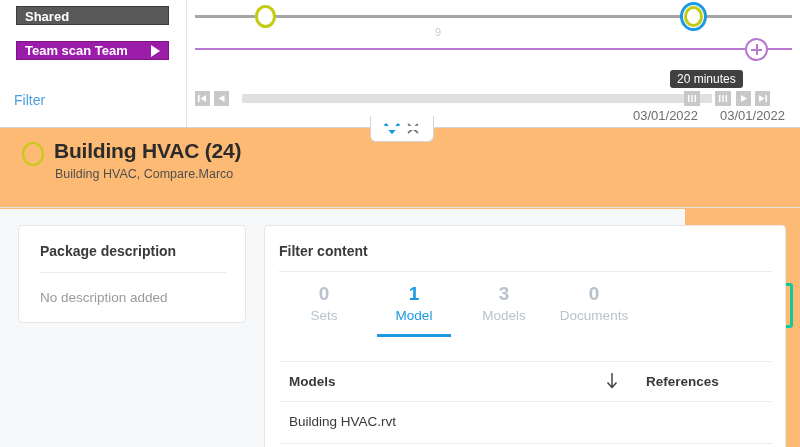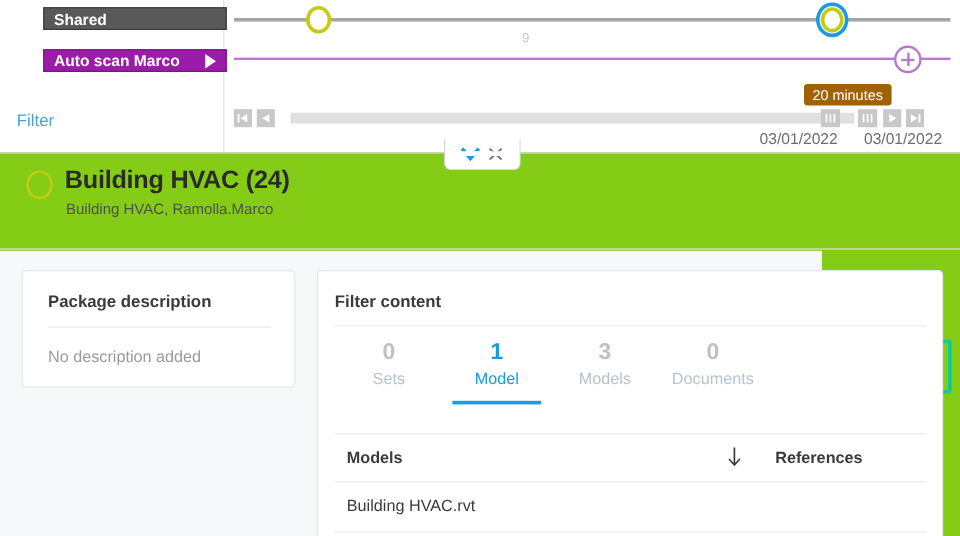--- a/index.html
+++ b/index.html
@@ -40,21 +40,20 @@
     position: absolute;
     height: 19px;
     line-height: 19px;
     font-size: 13px;
     font-weight: bold;
     color: #ffffff;
     padding: 0 8px;
     box-sizing: border-box;
     white-space: nowrap;
     overflow: hidden;
-    margin-left: 20px;
   }
   .chip-shared {
     left: 16px; top: 6px;
     width: 153px;
     background: #595959;
     border: 1px solid #3d3d3d;
   }
   .chip-team {
     left: 16px; top: 41px;
     width: 153px;
@@ -179,21 +178,21 @@
     width: 16px; height: 15px;
     top: 3px;
     background: #c8c8c8;
     cursor: ew-resize;
     box-sizing: border-box;
   }
   .grip svg { display: block; }
   .tooltip {
     position: absolute;
     left: 483px; top: -18px;
-    background: #a16207;
+    background: #404040;
     color: #ffffff;
     font-size: 12px;
     padding: 2px 7px;
     border-radius: 3px;
     white-space: nowrap;
   }
   .pb-date {
     position: absolute;
     top: 20px;
     font-size: 13px;
@@ -201,21 +200,21 @@
     white-space: nowrap;
     text-align: center;
   }
 
   
   .detail {
     position: absolute;
     left: 0; top: 127px;
     width: 800px;
     height: 320px;
-    background: #84cc16;
+    background: #fdba74;
     border-top: 1px solid #d5d5d5;
   }
   
   .notch {
     position: absolute;
     left: 370px; top: -12px;
     width: 62px; height: 25px;
     background: #ffffff;
     border-left: 1px solid #d5d5d5;
     border-right: 1px solid #d5d5d5;
@@ -453,21 +452,21 @@
 </head>
 <body>
 
 <div class="top-area">
 
   <div class="rail">
     <div class="chip chip-shared">
       <span>Shared</span>
     </div>
     <div class="chip chip-team">
-      <span>Auto scan Marco</span>
+      <span>Team scan Team</span>
       <span class="tri"></span>
     </div>
     <div class="filter-link">Filter</div>
   </div>
 
   <div class="tracks">
     <div class="track-line gray"></div>
     <div class="track-line purple"></div>
 
     <div class="marker plain" style="left:68px;"></div>
@@ -540,21 +539,21 @@
       <svg width="14" height="13" viewBox="0 0 14 13">
           <path d="M2 2 L12 11 M12 2 L2 11" stroke="#7a7a7a" stroke-width="1.7" fill="none"></path>
         </svg>
     </span>
   </div>
   <div class="notch-cover"></div>
 
   <div class="detail-head">
     <div class="ring-icon"></div>
     <div class="pkg-title">Building HVAC (24)</div>
-    <div class="pkg-sub1">Building HVAC, Ramolla.Marco</div>
+    <div class="pkg-sub1">Building HVAC, Compare.Marco</div>
   </div>
 
   <div class="btn-compare">
     <span>Compare</span>
     <span>
       <svg width="17" height="16" viewBox="0 0 17 16">
         <rect x="5" y="1.5" width="10.5" height="9" rx="1.6" fill="#ffffff" stroke="#4a4a4a" stroke-width="1.2"></rect>
         <rect x="1" y="4.5" width="10.5" height="9" rx="1.6" fill="#ffffff" stroke="#4a4a4a" stroke-width="1.2"></rect>
         <circle cx="3.8" cy="7.4" r="0.85" fill="#4a4a4a"></circle>
         <circle cx="6.3" cy="7.4" r="0.85" fill="#4a4a4a"></circle>

